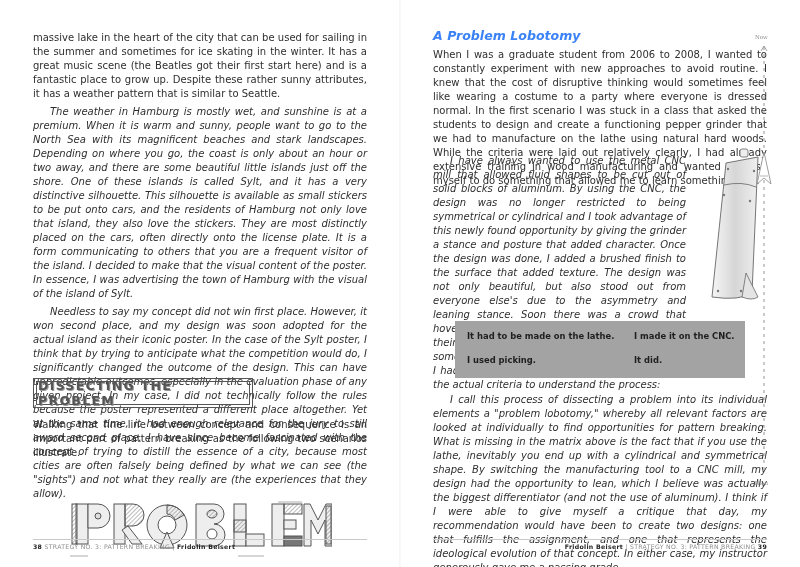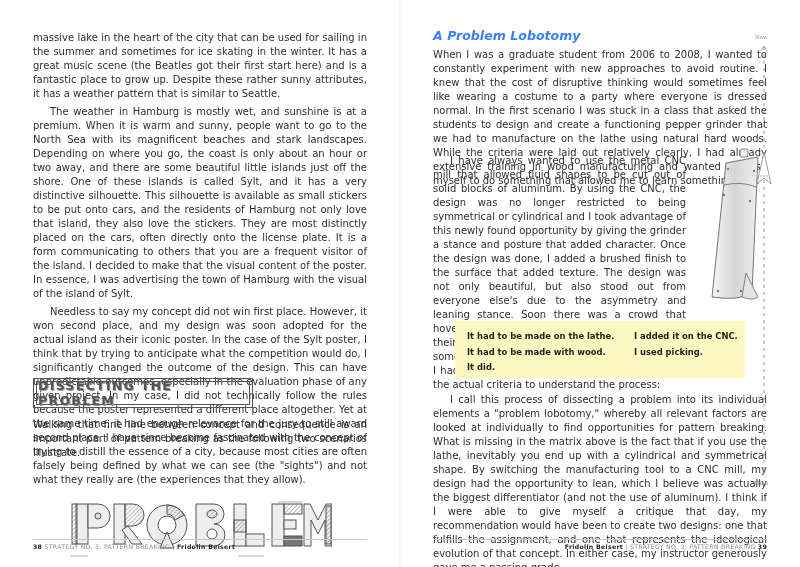--- a/index.html
+++ b/index.html
@@ -8,21 +8,21 @@
 
   .spread { position: absolute; inset: 0; width: 800px; height: 567px; }
   .page { position: absolute; top: 0; height: 567px; }
   .page-left { left: 0; width: 400px; }
   .page-right { left: 400px; width: 400px; }
   .gutter { position: absolute; left: 399px; top: 0; width: 2px; height: 567px;
     background: linear-gradient(to right, #f4f4f4, #fafafa); }
 
   .body-text { font-size: 10px; line-height: 14px; text-align: justify; color: #2e2e2e; letter-spacing: 0; }
   .body-text p { margin-bottom: 4px; }
-  .body-text p.indent { text-indent: 17px; }
+  .body-text p.indent { text-indent: 17px; font-style: italic; }
 
   .left-col { position: absolute; left: 33px; top: 31px; width: 334px; }
 
   .section-box { position: absolute; left: 33px; top: 378px; width: 220px; height: 30px;
     border: 1px solid #555; padding: 2px; }
   .section-box-inner { width: 100%; height: 100%; border: 1px solid #555;
     display: flex; align-items: center; padding-left: 1px; }
   .section-title { font-family: "DejaVu Sans", sans-serif; font-weight: bold; font-size: 12.5px;
     letter-spacing: 1.3px; color: #555; text-shadow: 1px 1px 0 #999; }
 
@@ -35,21 +35,21 @@
   .footer-right { position: absolute; right: 33px; top: 543px; font-size: 6.2px; color: #8c8c8c; letter-spacing: 0.3px; text-align: right; }
   .footer-left b, .footer-right b { color: #222; font-weight: bold; }
 
   .right-title { position: absolute; left: 33px; top: 28px; font-size: 12.6px; font-weight: bold; font-style: italic; color: #3b82f6; }
   .right-col1 { position: absolute; left: 33px; top: 48px; width: 334px; }
   .right-col2 { position: absolute; left: 33px; top: 154px; width: 253px; }
 
   .grinder { position: absolute; left: 300px; top: 145px; width: 72px; height: 165px; }
 
   .criteria-box { position: absolute; left: 55px; top: 321px; width: 290px; height: 57px;
-    background: #fef9c3; padding: 10px 0 0 12px; display: grid; grid-template-columns: 167px 110px; row-gap: 0; }
+    background: #a3a3a3; padding: 10px 0 0 12px; display: grid; grid-template-columns: 167px 110px; row-gap: 0; }
   .criteria-box span { font-size: 8.4px; font-weight: bold; line-height: 11.8px; color: #1f1f1f; white-space: nowrap; }
 
   .right-col3 { position: absolute; left: 33px; top: 393px; width: 334px; }
 
   .timeline { position: absolute; left: 752px; top: 32px; width: 24px; height: 460px; }
   .timeline-label { position: absolute; font-size: 5.5px; color: #8a8a8a; font-family: "DejaVu Serif", serif; }
 </style>
 </head>
 <body>
 
@@ -154,22 +154,21 @@
       <circle cx="28" cy="24" r="1.2" fill="#777"></circle>
       <circle cx="54" cy="26" r="1.2" fill="#777"></circle>
       <circle cx="24" cy="50" r="1.2" fill="#777"></circle>
       <circle cx="50" cy="56" r="1.2" fill="#777"></circle>
       <circle cx="18" cy="146" r="1.2" fill="#777"></circle>
       <circle cx="41" cy="146" r="1.2" fill="#777"></circle>
     </svg>
 
     <div class="criteria-box">
       <span>It had to be made on the lathe.</span>
-      <span>I added it on the CNC.</span>
-      <span>It had to be made with wood.</span>
+      <span>I made it on the CNC.</span>
       <span>I used picking.</span>
       <span>It did.</span>
     </div>
 
     <div class="right-col3 body-text">
       <p class="indent">I call this process of dissecting a problem into its individual elements a "problem lobotomy," whereby all relevant factors are looked at individually to find opportunities for pattern breaking. What is missing in the matrix above is the fact that if you use the lathe, inevitably you end up with a cylindrical and symmetrical shape. By switching the manufacturing tool to a CNC mill, my design had the opportunity to lean, which I believe was actually the biggest differentiator (and not the use of aluminum). I think if I were able to give myself a critique that day, my recommendation would have been to create two designs: one that fulfills the assignment, and one that represents the ideological evolution of that concept. In either case, my instructor generously gave me a passing grade.</p>
     </div>
 
     <div class="footer-rule" style="left:33px; width:334px;"></div>
     <div class="footer-right">

